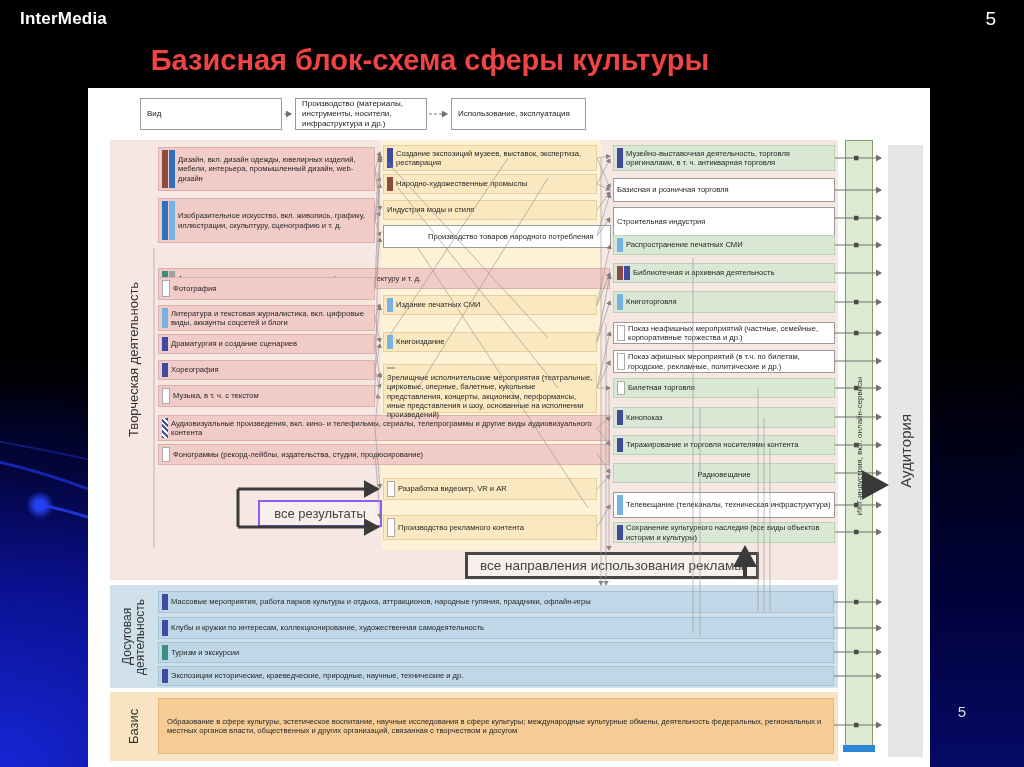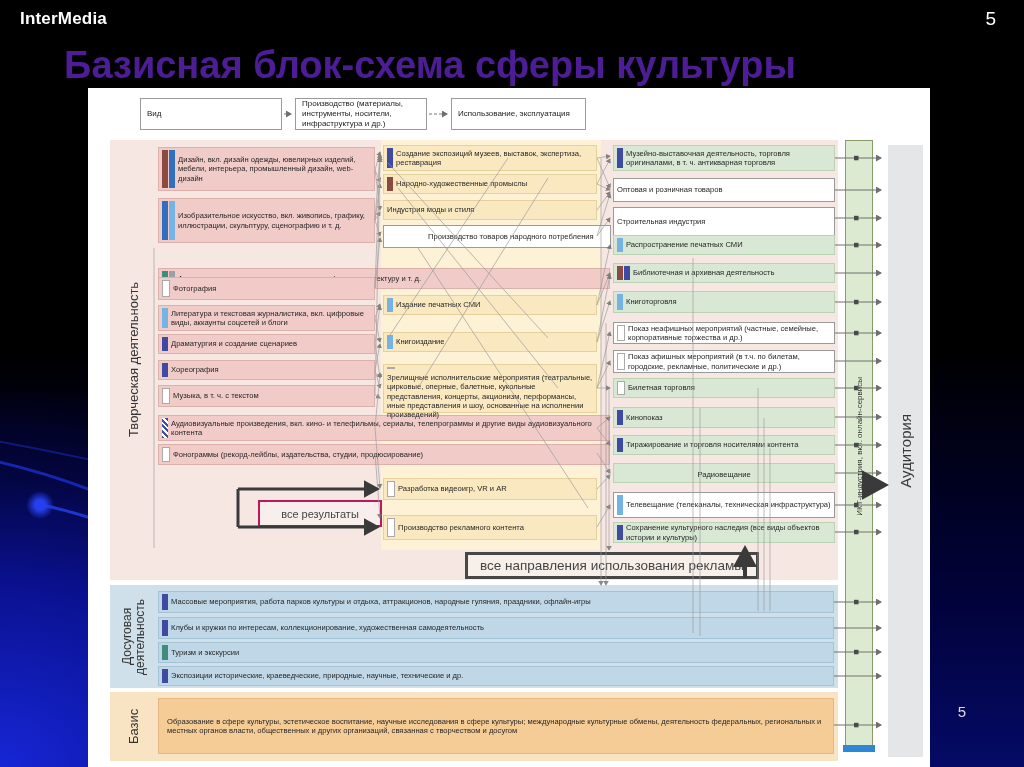--- a/index.html
+++ b/index.html
@@ -7,21 +7,21 @@
     width:1024px;height:767px;position:relative;overflow:hidden;
     font-family:"Liberation Sans", sans-serif;
     background:
       radial-gradient(circle at 40px 505px, rgba(40,70,255,.9) 0 5px, rgba(40,70,255,0) 14px),
       radial-gradient(ellipse 620px 480px at 0% 100%, #1726d6 0%, #0a1190 38%, rgba(4,6,70,.75) 62%, rgba(0,0,0,0) 80%),
       linear-gradient(180deg,#000 0%,#000 45%,#01023a 78%,#050a66 100%);
   }
   .logo{position:absolute;left:20px;top:9px;color:#fff;font-size:17px;font-weight:bold;letter-spacing:.2px;}
   .pagenum-top{position:absolute;right:28px;top:8px;color:#fff;font-size:19px;}
   .pagenum-bottom{position:absolute;right:58px;top:703px;color:#ddd;font-size:15px;}
-  .title{position:absolute;left:0;top:44px;width:860px;text-align:center;color:#4c1d95;font-size:38px;font-weight:bold;}
+  .title{position:absolute;left:0;top:44px;width:860px;text-align:center;color:#ef4444;font-size:29px;font-weight:bold;}
   .panel{position:absolute;left:88px;top:88px;width:842px;height:679px;background:#ffffff;}
   .strip{position:absolute;box-sizing:border-box;}
   .strip.pink{background:#f6e7e3;}
   .strip.yellow{background:#fdf1d6;}
   .strip.blue{background:#cfe0ea;}
   .strip.orange{background:#f8e4c2;}
   .sidelabel{position:absolute;display:flex;align-items:center;justify-content:center;
     writing-mode:vertical-rl;transform:rotate(180deg);color:#333;font-size:13px;text-align:center;line-height:1.1;}
   .hbox{position:absolute;box-sizing:border-box;background:#fff;border:1px solid #9a9a9a;
     display:flex;align-items:center;padding:2px 6px;font-size:8px;color:#222;line-height:1.25;}
@@ -43,21 +43,21 @@
   .chip.teal{background:#3e8d7c;}
   .chip.grey{background:#9aa0a6;}
   .chip.whitec{background:#fff;border:1px solid #aaa;}
   .chip.hatch{background:repeating-linear-gradient(45deg,#3f51a5 0 2px,#ffffff 2px 4px);}
   .vcol{position:absolute;box-sizing:border-box;display:flex;align-items:center;justify-content:center;}
   .vcol span{writing-mode:vertical-rl;transform:rotate(180deg);}
   .ict{background:#dcead2;border:1px solid #8a9a6a;color:#333;font-size:8px;}
   .aud{background:#e4e6e8;color:#3a3a3a;font-size:15px;}
   .note{position:absolute;box-sizing:border-box;display:flex;align-items:center;justify-content:center;
     color:#454545;text-align:center;}
-  .note.results{border:2px solid #be185d;background:#f8efec;font-size:11px;}
+  .note.results{border:2px solid #8b5cf6;background:#f8efec;font-size:13px;}
   .note.ads{border:3px solid #474747;background:#f7efe9;font-size:13.5px;}
   .bar-blue{position:absolute;background:#2e86d6;}
   svg.overlay{position:absolute;left:0;top:0;pointer-events:none;}
 </style>
 </head>
 <body>
 
 <div class="logo">InterMedia</div>
 <div class="pagenum-top">5</div>
 <div class="title">Базисная блок-схема сферы культуры</div>
@@ -202,21 +202,21 @@
     <span class="txt">Производство рекламного контента</span>
   </div>
 
   <div class="bx green" style="left:525px;top:57px;width:222px;height:26px;">
     <span class="chips">
         <span class="chip indigo"></span>
       </span>
     <span class="txt">Музейно-выставочная деятельность, торговля оригиналами, в т. ч. антикварная торговля</span>
   </div>
   <div class="bx white" style="left:525px;top:90px;width:222px;height:24px;">
-    <span class="txt">Оптовая и розничная товаров</span>
+    <span class="txt">Базисная и розничная торговля</span>
   </div>
   <div class="bx white" style="left:525px;top:119px;width:222px;height:29px;">
     <span class="txt">Строительная индустрия</span>
   </div>
   <div class="bx green" style="left:525px;top:147px;width:222px;height:20px;">
     <span class="chips">
         <span class="chip lightblue"></span>
       </span>
     <span class="txt">Распространение печатных СМИ</span>
   </div>

